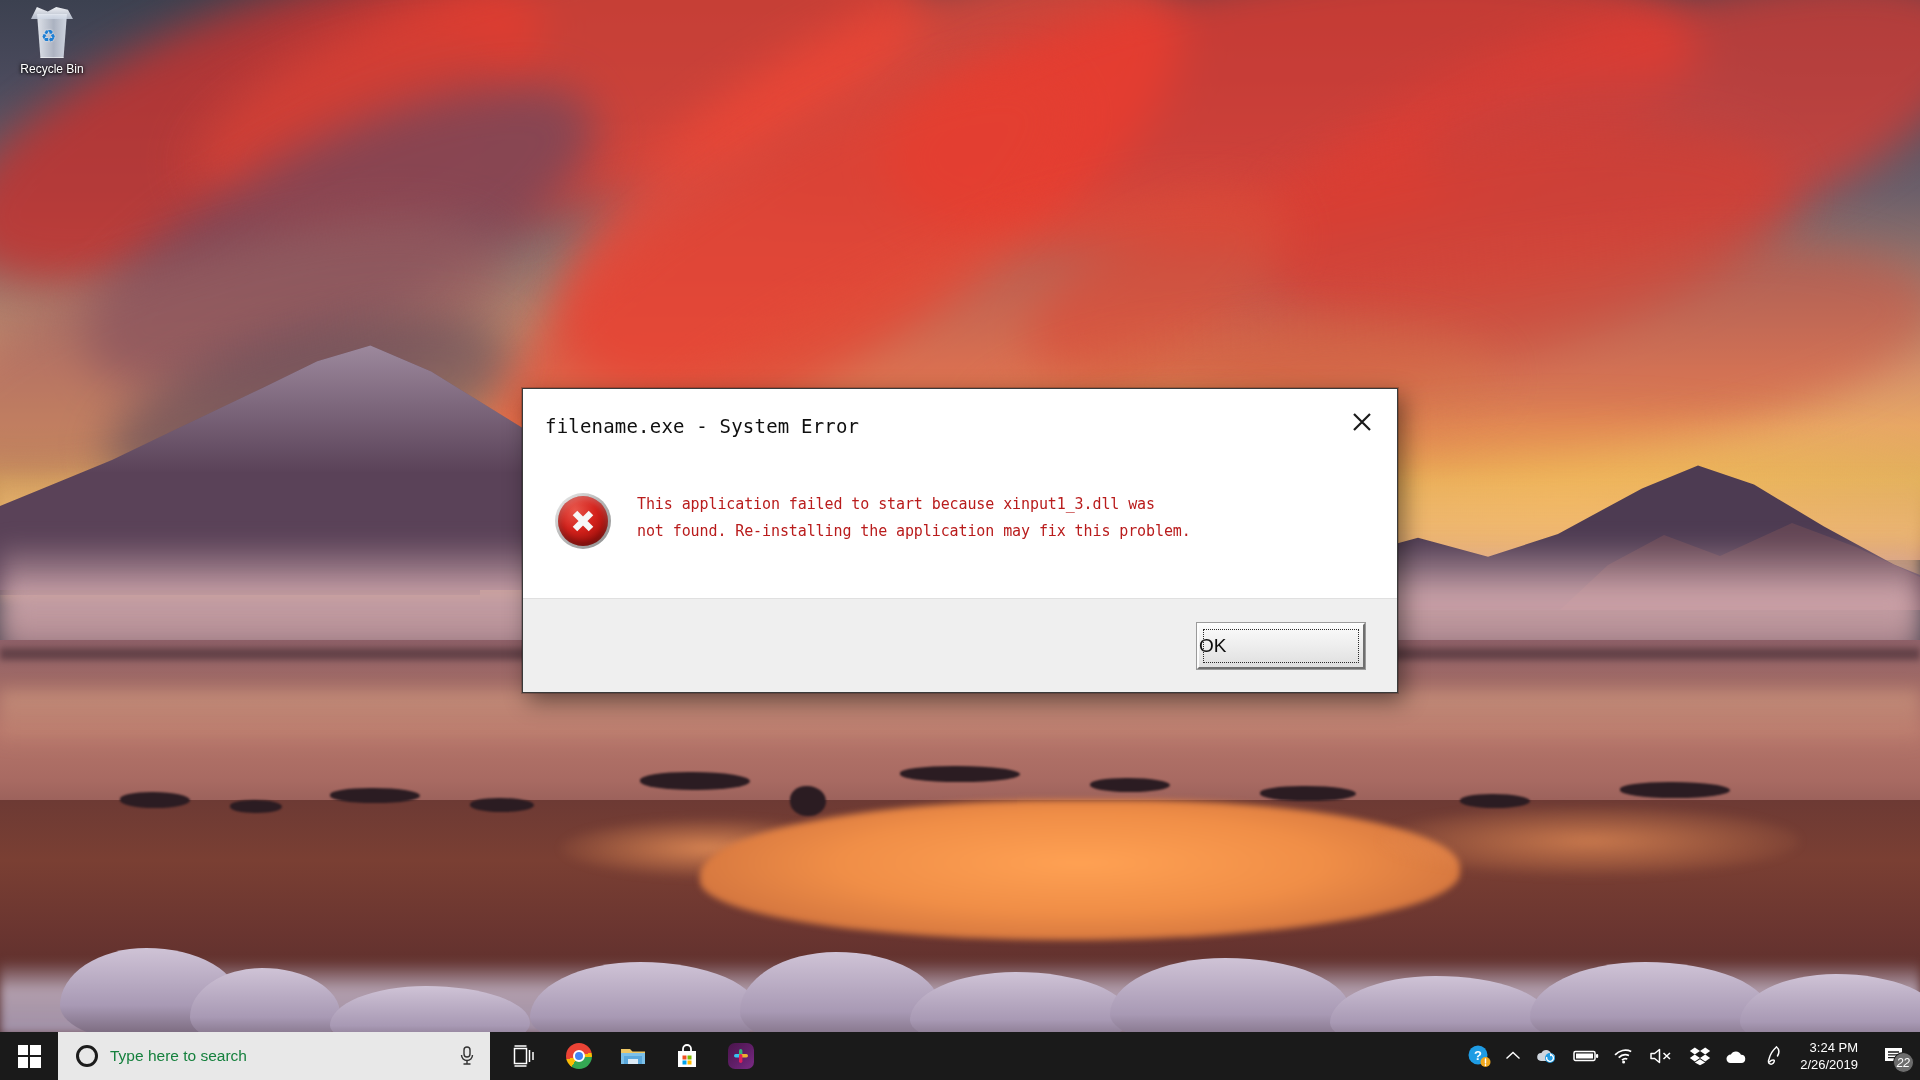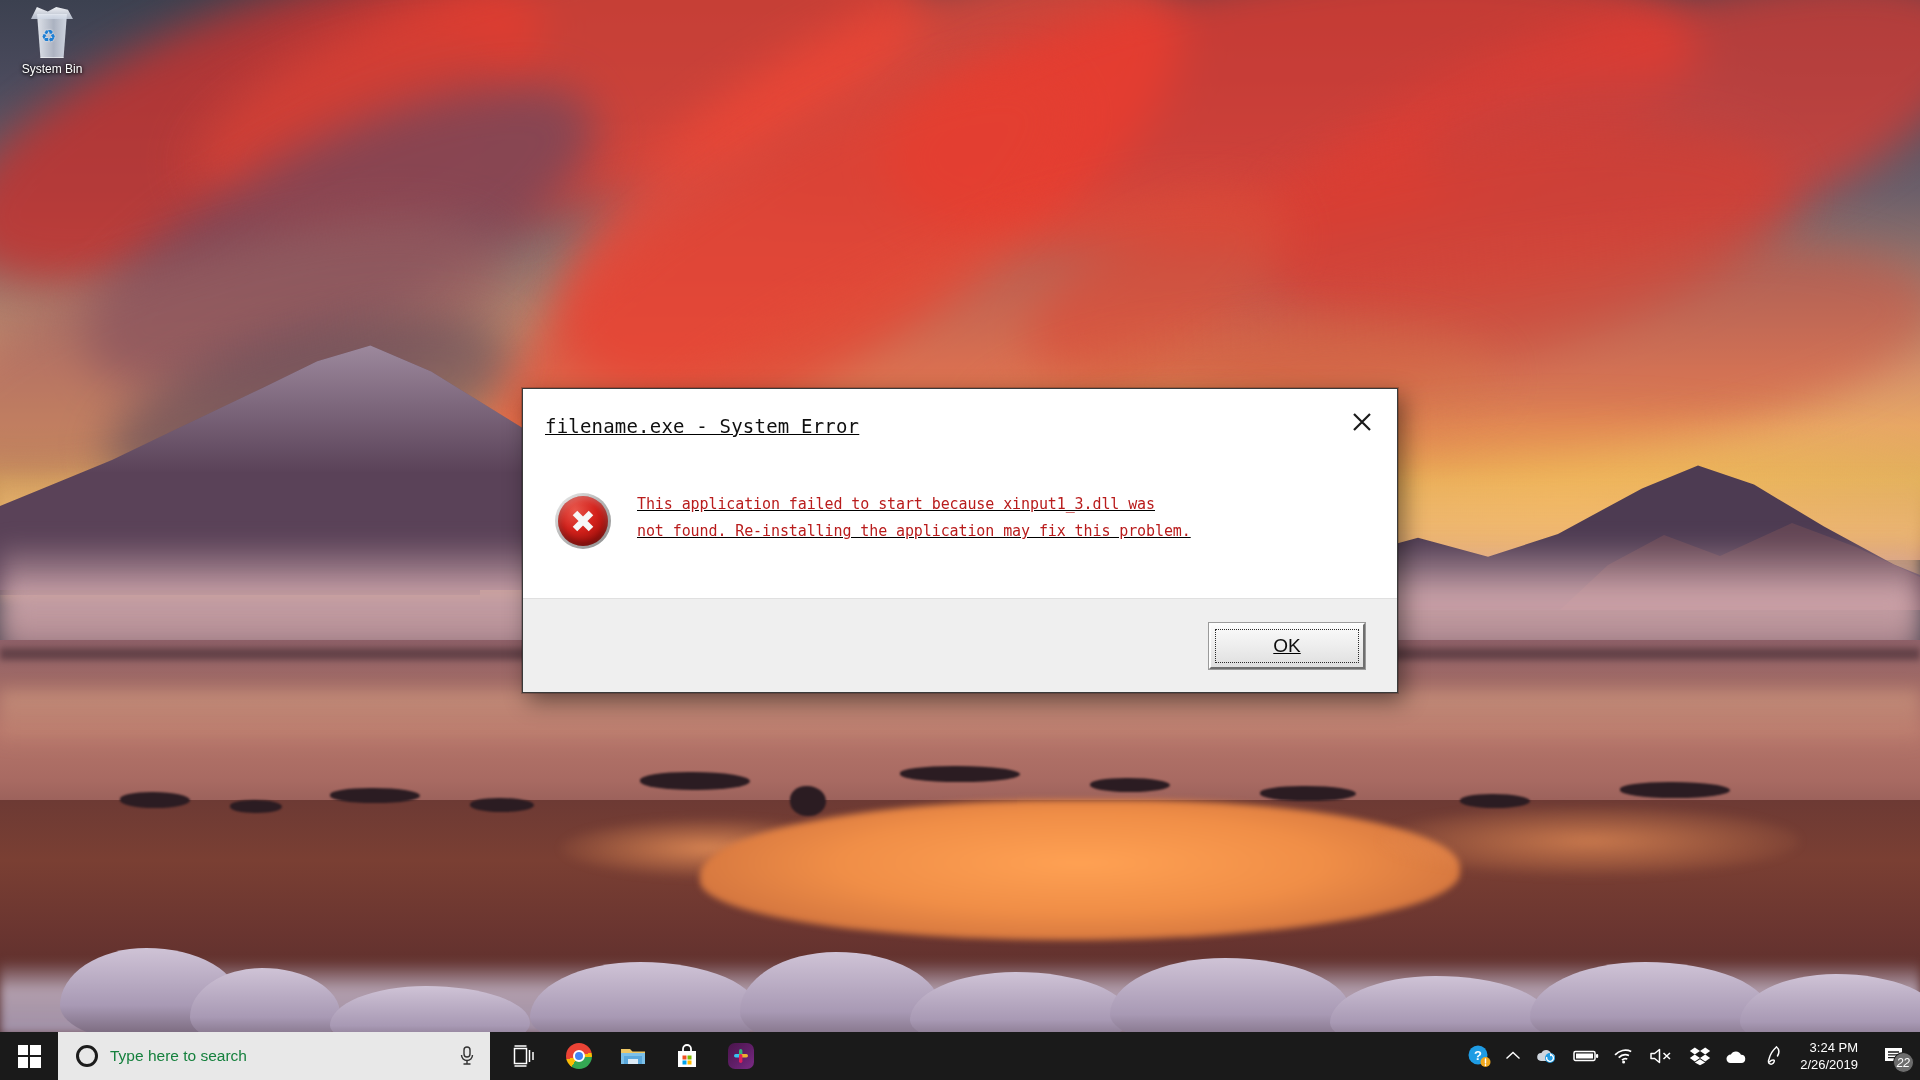--- a/index.html
+++ b/index.html
@@ -135,21 +135,21 @@
   .icon-label {
     margin-top:2px; font-size:12px; color:#fff; line-height:14px;
     text-shadow:0 1px 3px rgba(0,0,0,.95), 0 0 4px rgba(0,0,0,.8);
   }
 
   
   .dialog {
     position:absolute; left:522px; top:388px; width:876px; height:305px;
     background:#ffffff; border:1px solid #3a3a3a;
     box-shadow:0 0 0 1px rgba(0,0,0,.18), 6px 8px 22px rgba(0,0,0,.45);
-    display:flex; flex-direction:column;text-decoration:underline;
+    display:flex; flex-direction:column;
   }
   .dlg-title-bar {
     height:62px; flex:0 0 62px; position:relative;
     display:flex; align-items:flex-start;
   }
   .dlg-title {
     margin:26px 0 0 22px; font-family:"DejaVu Sans Mono", monospace;
     font-size:19px; color:#101010; letter-spacing:.2px; white-space:nowrap;
   }
   .dlg-close {
@@ -173,27 +173,27 @@
   .err-msg {
     margin-left:26px; font-family:"DejaVu Sans Mono", monospace;
     font-size:15px; line-height:27px; color:#b91c1c; white-space:pre-line;
     letter-spacing:-0.1px;
   }
   .dlg-footer {
     flex:0 0 94px; background:#efefef; border-top:1px solid #e0e0e0;
     display:flex; align-items:center; justify-content:flex-end; padding-right:32px;
   }
   .ok-btn {
-    width:156px; height:46px; position:relative; cursor:pointer;
+    width:168px; height:46px; position:relative; cursor:pointer;
     background:linear-gradient(to bottom,#fbfbfb,#ececec 55%,#dfdfdf);
     border-top:2px solid #fdfdfd; border-left:2px solid #fdfdfd;
     border-right:2px solid #6f6f6f; border-bottom:2px solid #6f6f6f;
     box-shadow:0 0 0 1px #9a9a9a;
     font-family:"Liberation Sans", sans-serif; font-size:19px; color:#0d0d0d;
-    display:flex; align-items:center; justify-content:center;
+    display:flex; align-items:center; justify-content:flex-start;
   }
   .ok-btn::before {
     content:""; position:absolute; left:4px; top:4px; right:4px; bottom:4px;
     border:1px dotted #2a2a2a; pointer-events:none;
   }
 
   
   .taskbar {
     position:absolute; left:0; bottom:0; width:1920px; height:48px;
     background:#1a1a1a; display:flex; align-items:stretch;
@@ -297,21 +297,21 @@
     <div class="snowrock" style="left:1530px; top:962px; width:240px; height:92px;"></div>
     <div class="snowrock" style="left:1740px; top:974px; width:200px; height:80px;"></div>
   </div>
 
   <div class="desk-icon">
     <div class="bin-wrap">
       <div class="bin-body"></div>
       <div class="bin-lid"></div>
       <div class="bin-sym">♻</div>
     </div>
-    <div class="icon-label">System Bin</div>
+    <div class="icon-label">Recycle Bin</div>
   </div>
 
   <div class="dialog">
 
     <div class="dlg-title-bar">
       <div class="dlg-title">filename.exe - System Error</div>
       <button class="dlg-close" aria-label="Close">
         <svg width="22" height="22" viewBox="0 0 22 22">
           <path d="M3 3 L19 19 M19 3 L3 19" stroke="#1a1a1a" stroke-width="2.2" fill="none" stroke-linecap="butt"></path>
         </svg>

